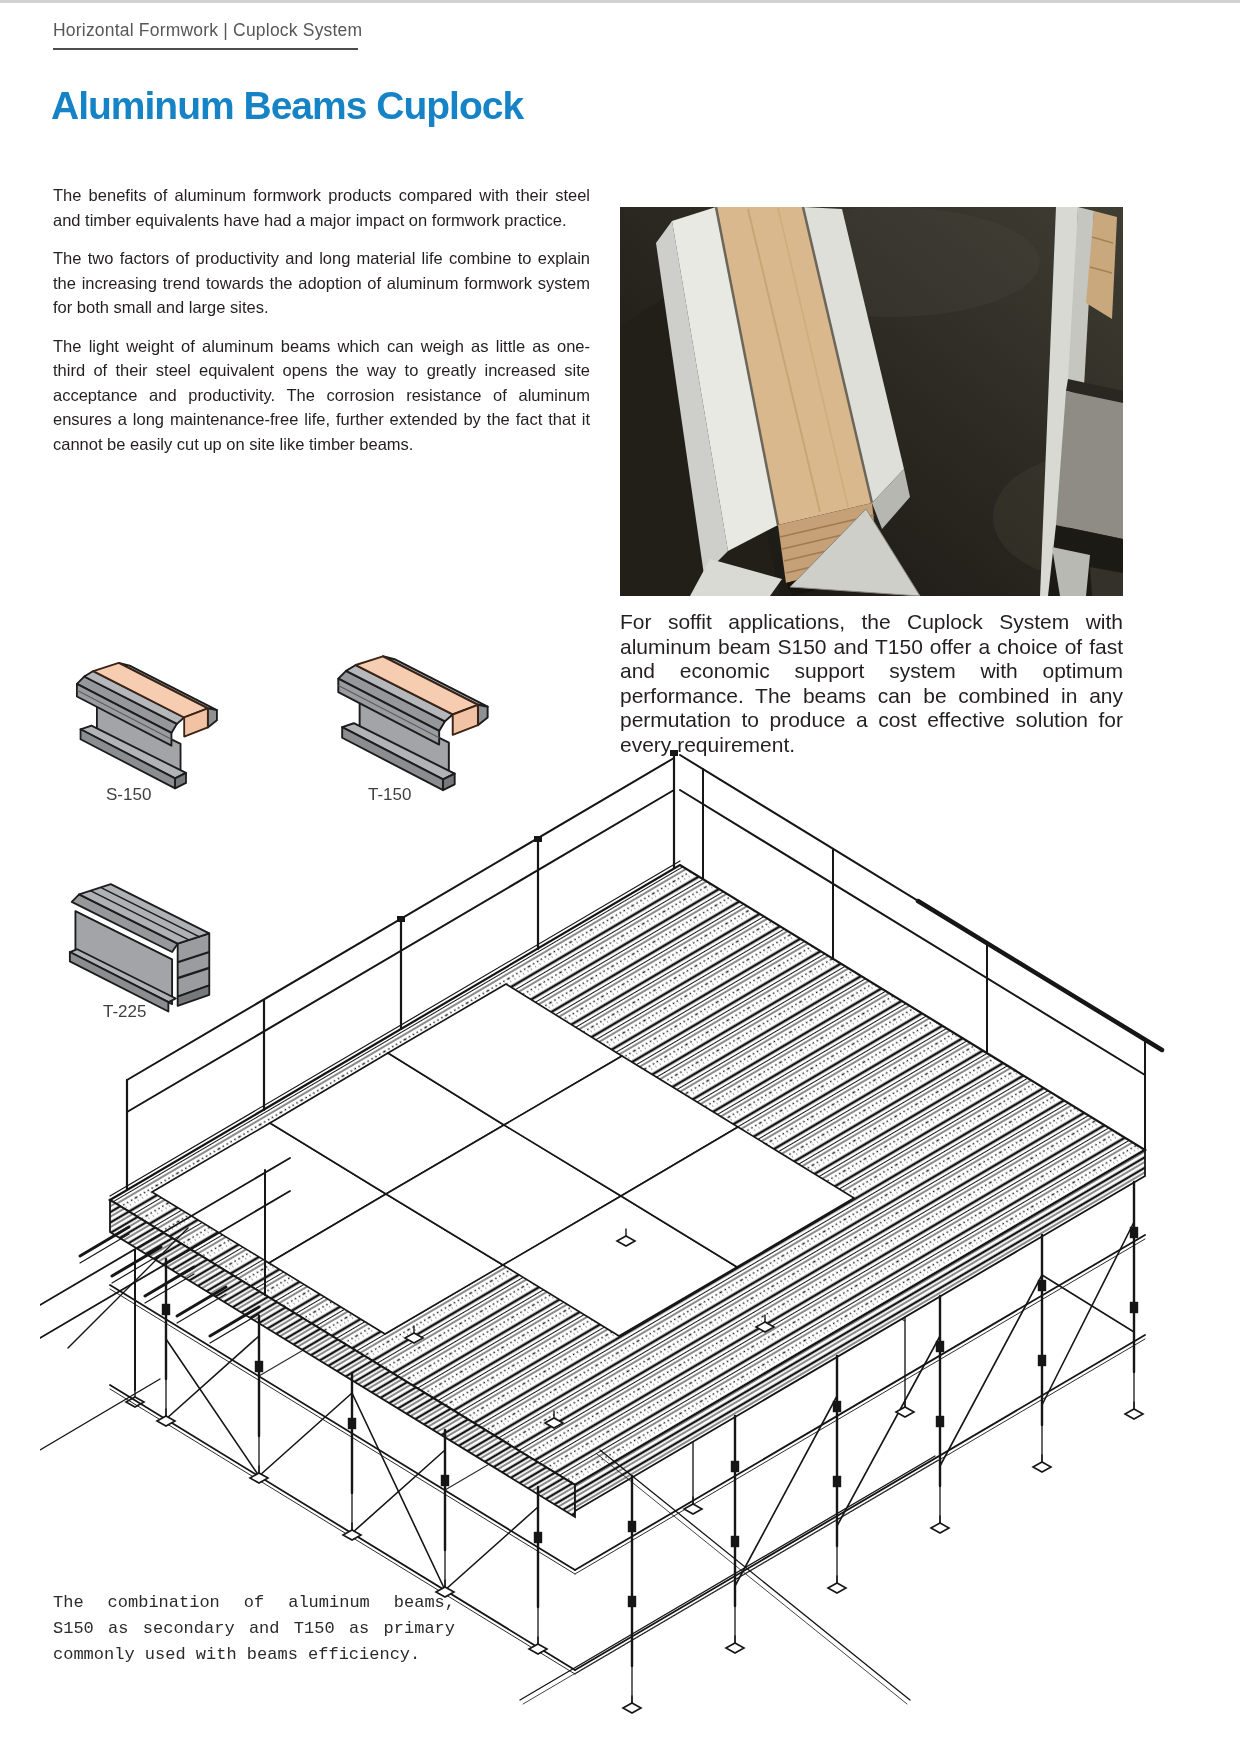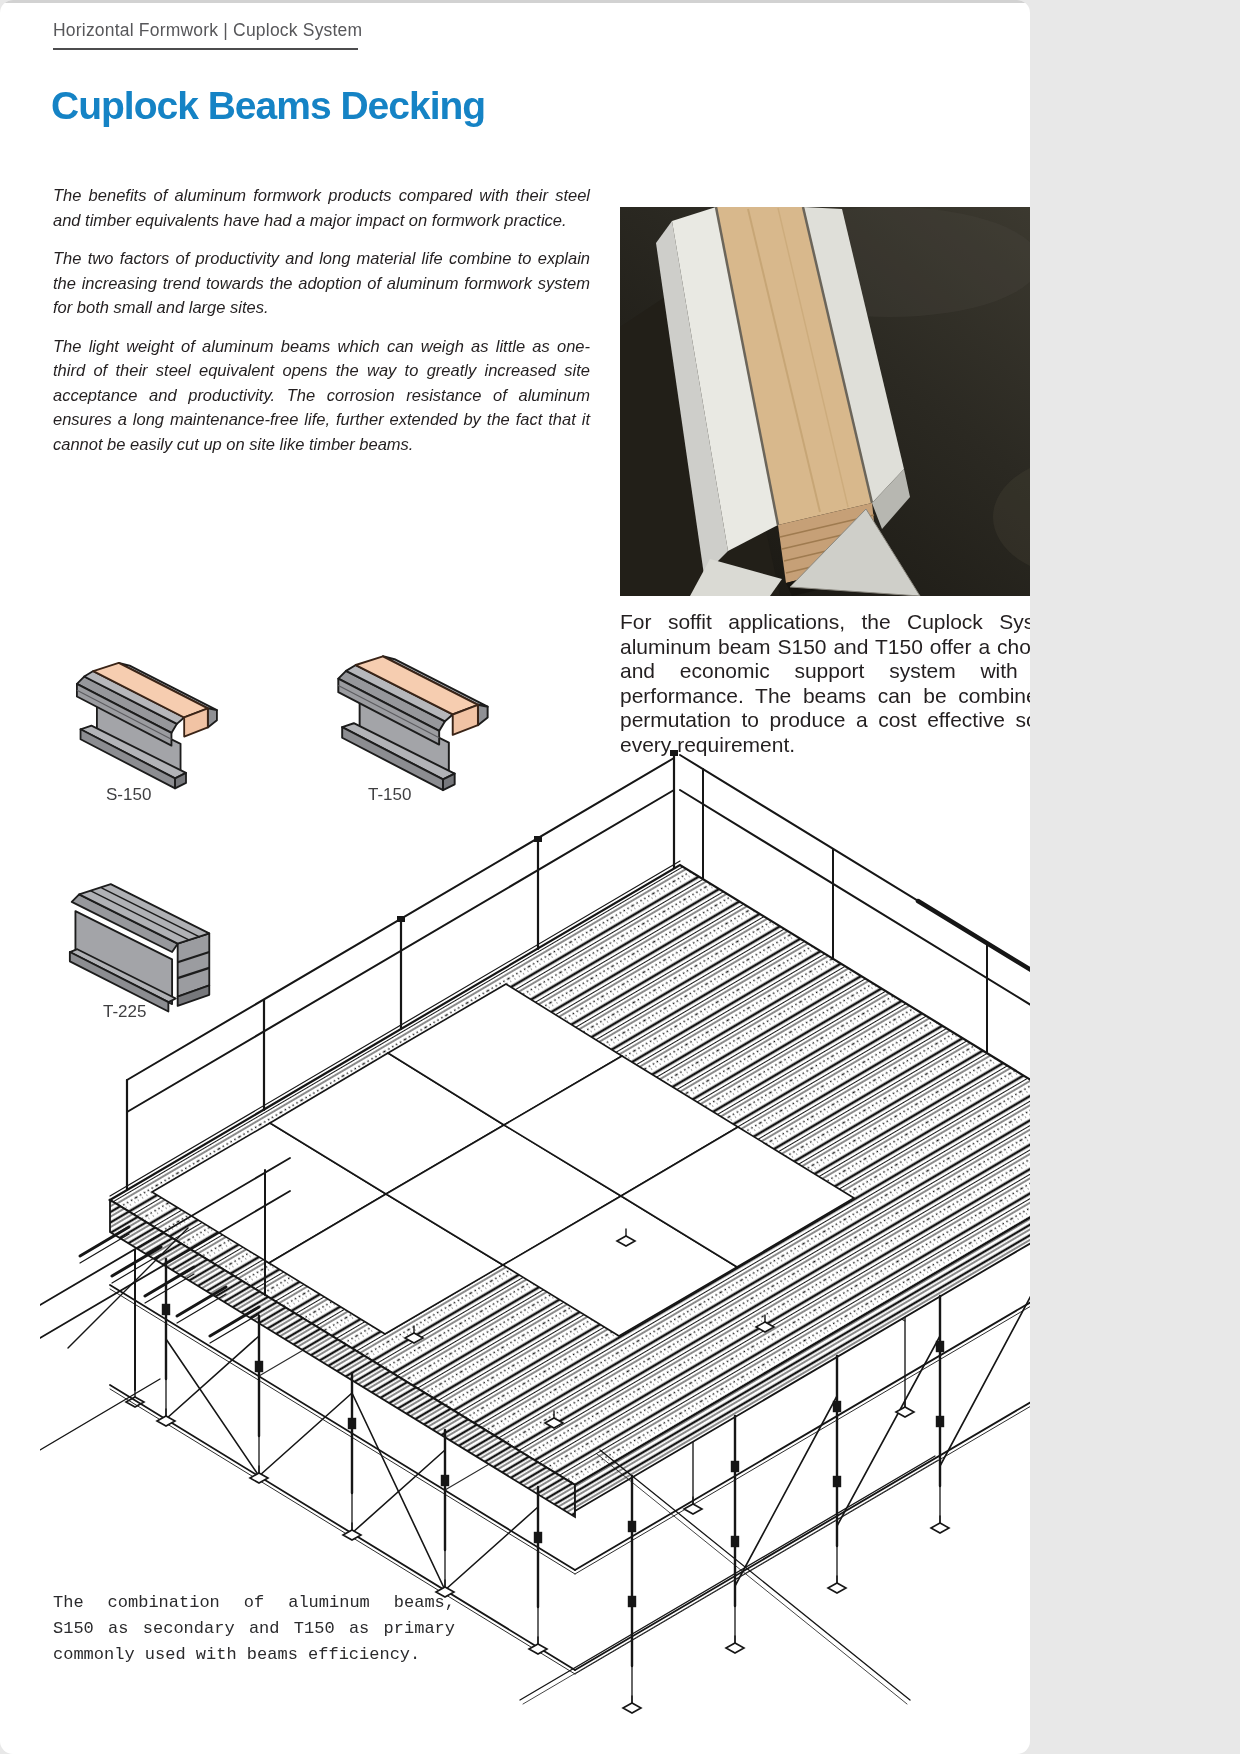--- a/index.html
+++ b/index.html
@@ -1,24 +1,24 @@
 <!DOCTYPE html>
 <html><head>
 <meta charset="utf-8">
 <style>
   html,body{margin:0;padding:0;background:#e8e8e8;}
-  .page{position:relative;width:1030px;height:1754px;background:#ffffff;overflow:hidden;
-        font-family:"Liberation Sans",sans-serif;color:#231f20;border-radius:13px;}
+  .page{position:relative;width:1240px;height:1754px;background:#ffffff;overflow:hidden;
+        font-family:"Liberation Sans",sans-serif;color:#231f20;}
   .page-top-edge{position:absolute;top:0;left:0;width:100%;height:3px;background:#d2d2d2;}
   .doc-header{position:absolute;left:53px;top:20px;font-size:17.5px;color:#57575a;letter-spacing:.2px;}
   .header-rule{position:absolute;left:53px;top:48px;width:305px;height:2px;background:#4c4c4e;}
   .doc-title{position:absolute;left:51px;top:84px;font-size:39px;font-weight:bold;
              color:#1583c5;letter-spacing:-1px;}
   .col-left{position:absolute;left:53px;top:183px;width:537px;font-size:16.5px;line-height:24.5px;
-            text-align:justify;font-style:italic;}
+            text-align:justify;}
   .col-left p{margin:0 0 14px 0;}
   .photo-wrap{position:absolute;left:620px;top:207px;width:503px;height:389px;}
   .photo-caption{position:absolute;left:620px;top:610px;width:503px;font-size:21px;
                  line-height:24.5px;text-align:justify;}
   .beam-fig{position:absolute;}
   .beam-label{position:absolute;font-size:17px;color:#3f3f41;}
   .drawing-wrap{position:absolute;left:40px;top:750px;width:1160px;height:980px;}
   .bottom-note{position:absolute;left:53px;top:1590px;width:402px;font-size:17px;
                line-height:26px;color:#2a2a2c;z-index:5;font-family:Liberation Mono, monospace;}
   .note-line{text-align:justify;text-align-last:justify;}
@@ -27,21 +27,21 @@
 </style>
 </head>
 <body>
 
 <div class="page">
   <div class="page-top-edge"></div>
 
   <div class="doc-header">Horizontal Formwork | Cuplock System</div>
   <div class="header-rule"></div>
 
-  <div class="doc-title">Cuplock Beams Decking</div>
+  <div class="doc-title">Aluminum Beams Cuplock</div>
 
   <div class="col-left">
     <p>The benefits of aluminum formwork products compared with their steel and timber equivalents have had a major impact on formwork practice.</p>
     <p>The two factors of productivity and long material life combine to explain the increasing trend towards the adoption of aluminum formwork system for both small and large sites.</p>
     <p>The light weight of aluminum beams which can weigh as little as one-third of their steel equivalent opens the way to greatly increased site acceptance and productivity. The corrosion resistance of aluminum ensures a long maintenance-free life, further extended by the fact that it cannot be easily cut up on site like timber beams.</p>
   </div>
 
   <div class="photo-wrap">
     <svg width="503" height="389" viewBox="0 0 503 389">
       <defs>

